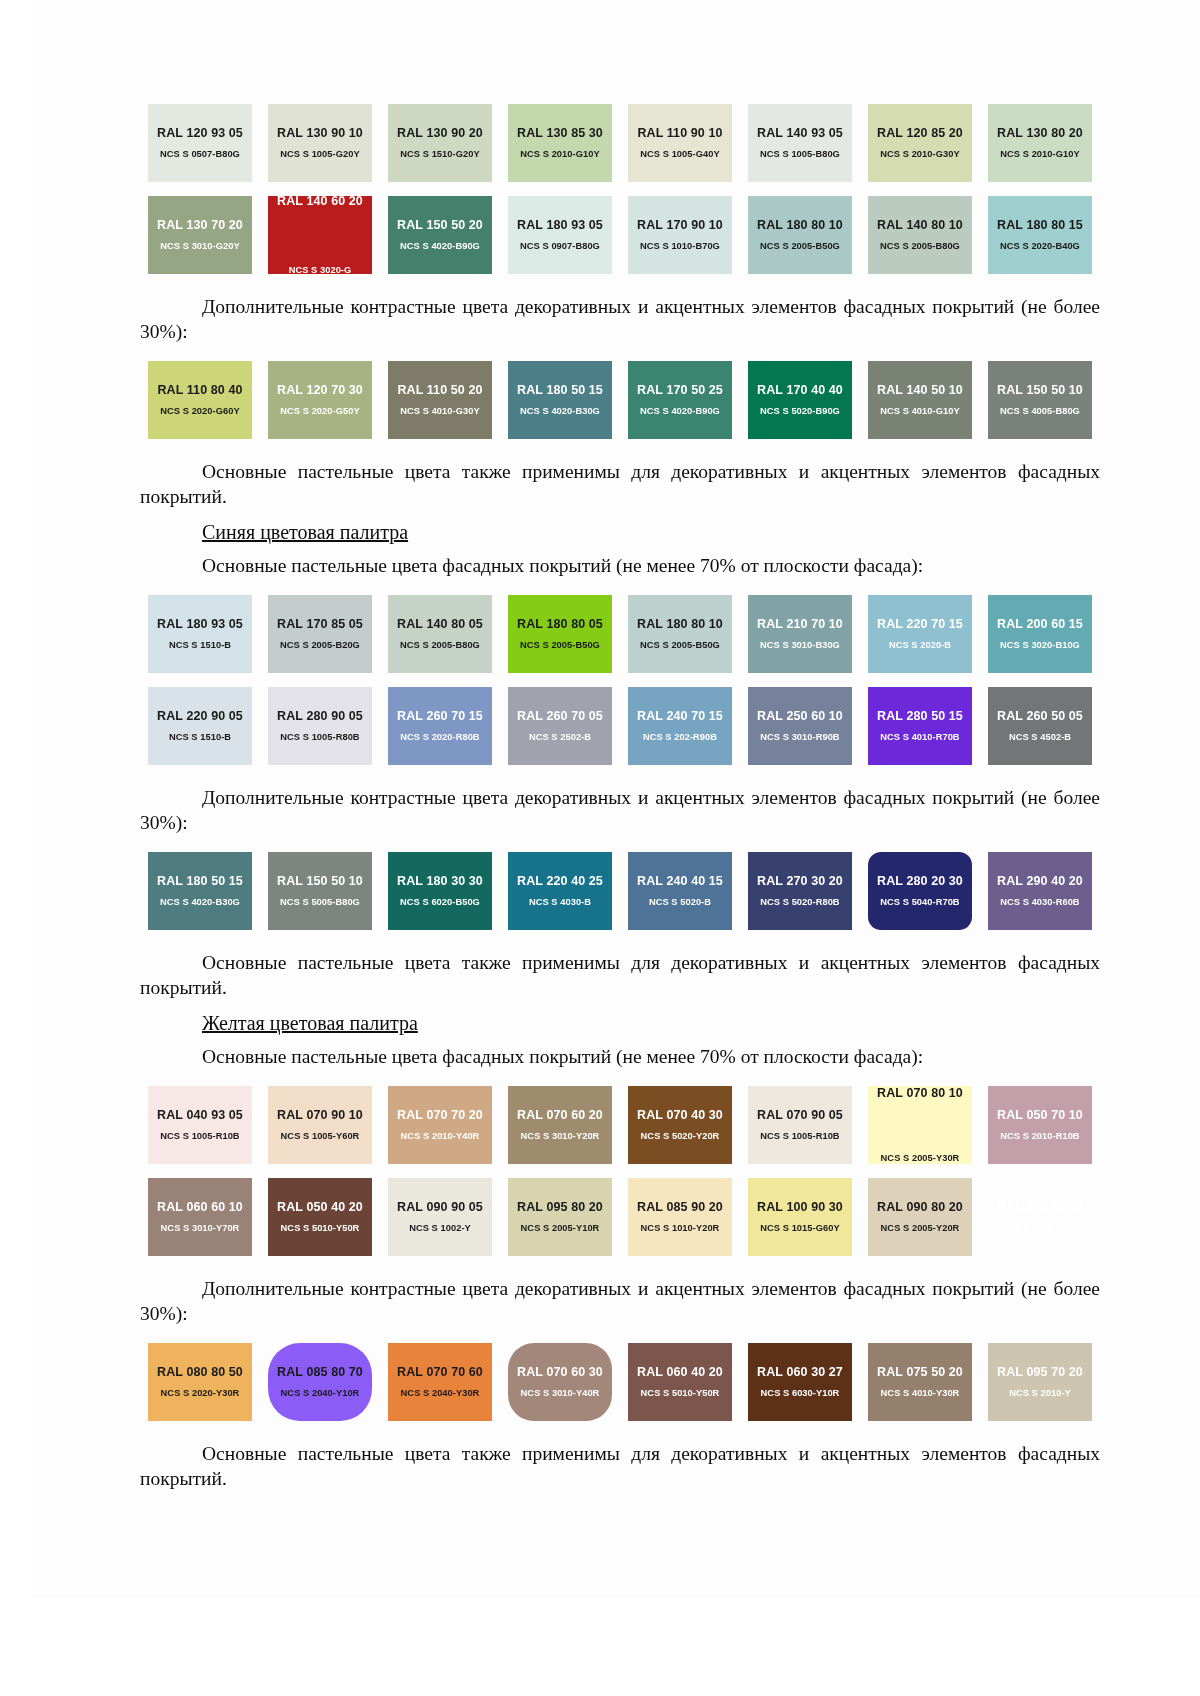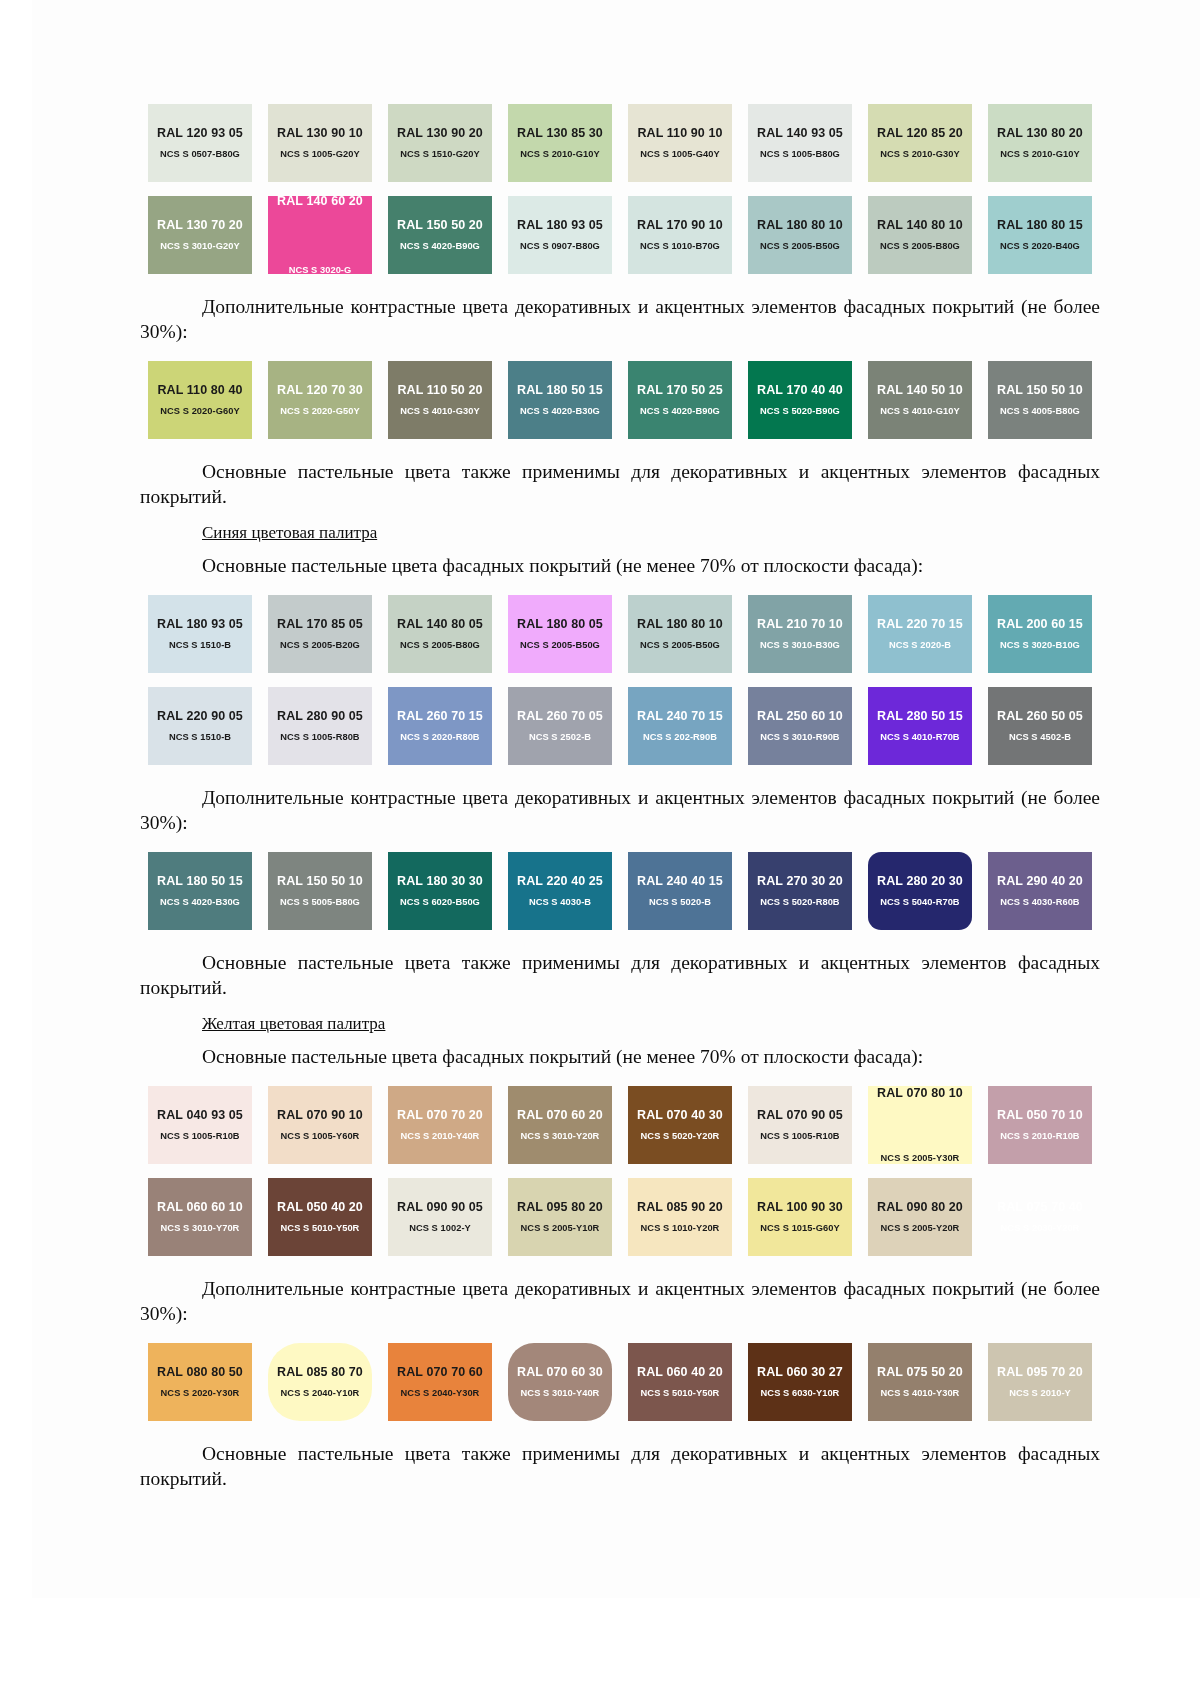--- a/index.html
+++ b/index.html
@@ -39,21 +39,21 @@
     text-align: justify;
     text-indent: 62px;
     color: #0d0d0d;
     margin: 0;
     padding: 0;
   }
   .para.nojust { text-align: left; }
 
   .heading {
     font-family: "Liberation Serif", serif;
-    font-size: 17px;
+    font-size: 20px;
     line-height: 25px;
     text-indent: 62px;
     text-decoration: underline;
     color: #0d0d0d;
     margin: 0;
   }
 
   
   .swatch-row {
     display: flex;
@@ -159,21 +159,21 @@
       </div>
     <div class="block-gap-sm"></div>
     <div class="swatch-row" id="row-g2">
         <div class="swatch-cell">
           <div class="swatch light-text" style="background: rgb(150, 165, 132);">
             <div class="ral">RAL 130 70 20</div>
             <div class="ncs">NCS S 3010-G20Y</div>
           </div>
         </div>
         <div class="swatch-cell">
-          <div class="swatch light-text" style="background: #ec4899; gap: 48px;">
+          <div class="swatch light-text" style="background: #b91c1c; gap: 48px;">
             <div class="ral">RAL 140 60 20</div>
             <div class="ncs">NCS S 3020-G</div>
           </div>
         </div>
         <div class="swatch-cell">
           <div class="swatch light-text" style="background: rgb(69, 128, 108);">
             <div class="ral">RAL 150 50 20</div>
             <div class="ncs">NCS S 4020-B90G</div>
           </div>
         </div>
@@ -288,21 +288,21 @@
             <div class="ncs">NCS S 2005-B20G</div>
           </div>
         </div>
         <div class="swatch-cell">
           <div class="swatch dark-text" style="background: rgb(197, 210, 197);">
             <div class="ral">RAL 140 80 05</div>
             <div class="ncs">NCS S 2005-B80G</div>
           </div>
         </div>
         <div class="swatch-cell">
-          <div class="swatch dark-text" style="background: #f0abfc; justify-content: center;">
+          <div class="swatch dark-text" style="background: #84cc16; justify-content: center;">
             <div class="ral">RAL 180 80 05</div>
             <div class="ncs">NCS S 2005-B50G</div>
           </div>
         </div>
         <div class="swatch-cell">
           <div class="swatch dark-text" style="background: rgb(188, 208, 205);">
             <div class="ral">RAL 180 80 10</div>
             <div class="ncs">NCS S 2005-B50G</div>
           </div>
         </div>
@@ -550,21 +550,21 @@
 
     <div style="height:17px"></div>
     <div class="swatch-row" id="row-y3">
         <div class="swatch-cell">
           <div class="swatch dark-text" style="background: rgb(238, 179, 92);">
             <div class="ral">RAL 080 80 50</div>
             <div class="ncs">NCS S 2020-Y30R</div>
           </div>
         </div>
         <div class="swatch-cell">
-          <div class="swatch dark-text" style="background: #fef9c3; border-radius: 32px;">
+          <div class="swatch dark-text" style="background: #8b5cf6; border-radius: 32px;">
             <div class="ral">RAL 085 80 70</div>
             <div class="ncs">NCS S 2040-Y10R</div>
           </div>
         </div>
         <div class="swatch-cell">
           <div class="swatch dark-text" style="background: rgb(232, 131, 60);">
             <div class="ral">RAL 070 70 60</div>
             <div class="ncs">NCS S 2040-Y30R</div>
           </div>
         </div>

